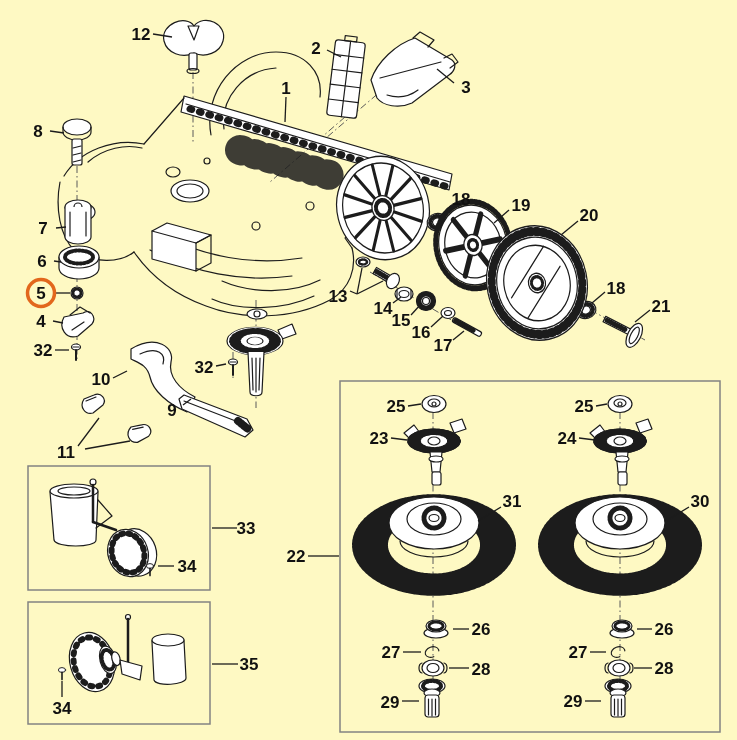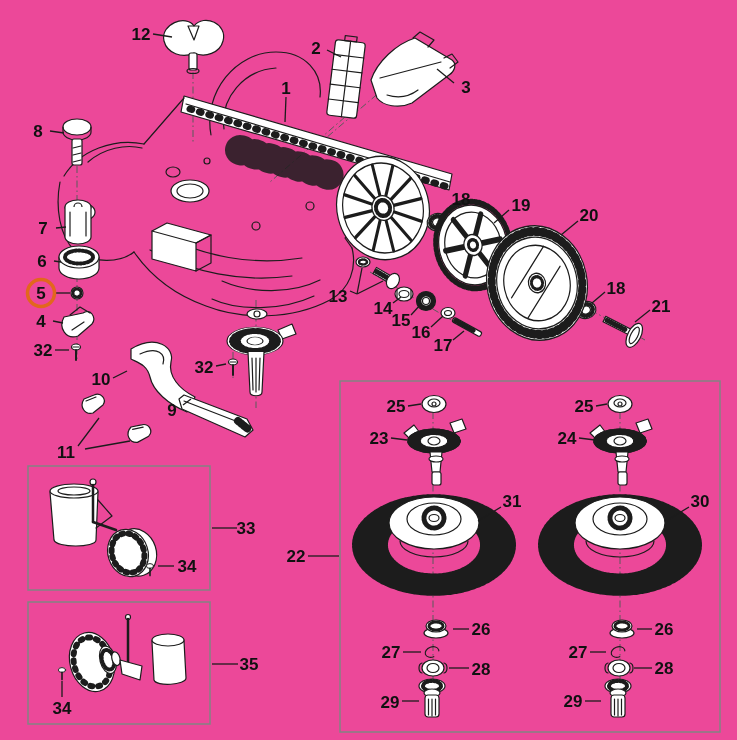--- a/index.html
+++ b/index.html
@@ -1,16 +1,16 @@
 <!DOCTYPE html>
 <html><head>
 <meta charset="utf-8">
 <style>
   html,body{margin:0;padding:0;background:#fff;}
-  #stage{position:relative;width:737px;height:740px;background:#ec4899;overflow:hidden;}
+  #stage{position:relative;width:737px;height:740px;background:#fef9c3;overflow:hidden;}
   svg{display:block;}
   .lbl{font-family:"Liberation Sans",sans-serif;font-weight:bold;font-size:17px;fill:#111;
        text-anchor:middle;cursor:pointer;}
   .p{stroke:#1c1c1c;stroke-width:1.2;fill:none;stroke-linecap:round;stroke-linejoin:round;}
   .pw{fill:#fff;}
   .ld{stroke:#1c1c1c;stroke-width:1.3;fill:none;}
   .dash{stroke:#5a5a5a;stroke-width:1;fill:none;stroke-dasharray:7 3 1.5 3;}
   .box{fill:none;stroke:#838383;stroke-width:1.5;}
 </style>
 </head>

